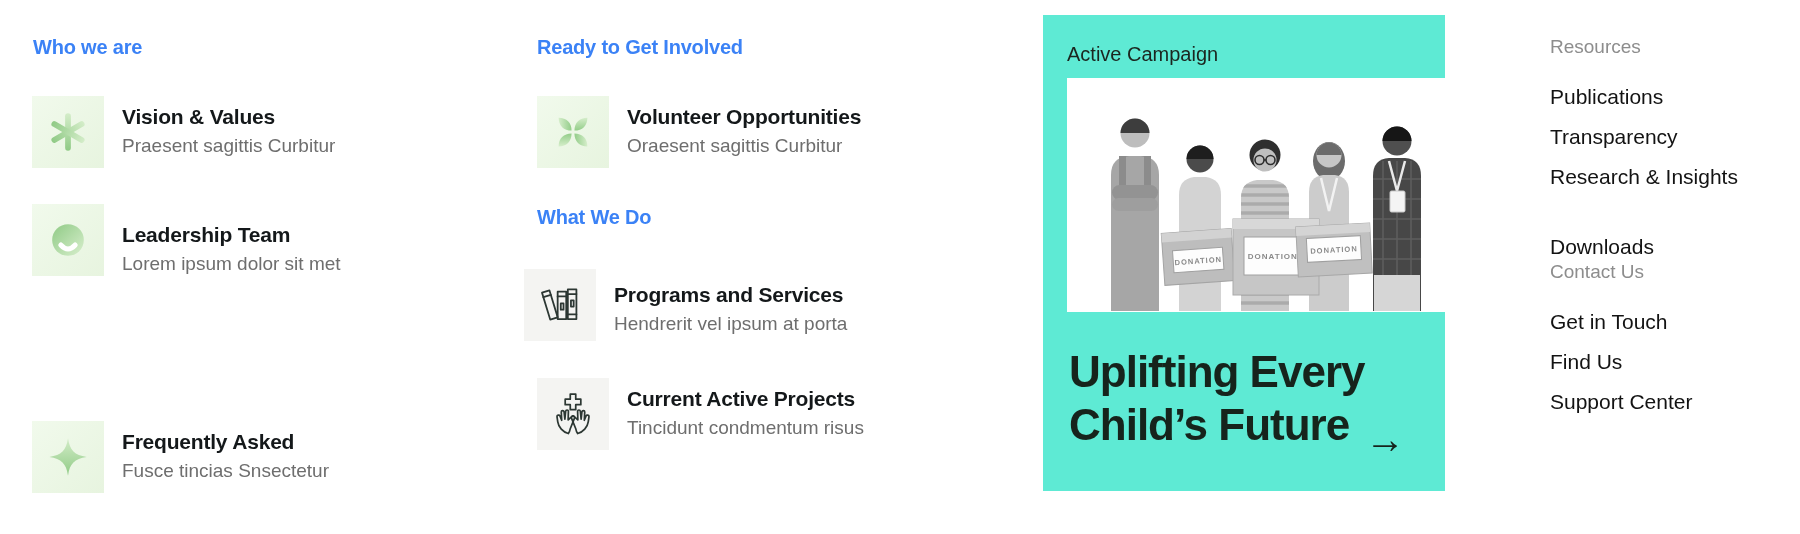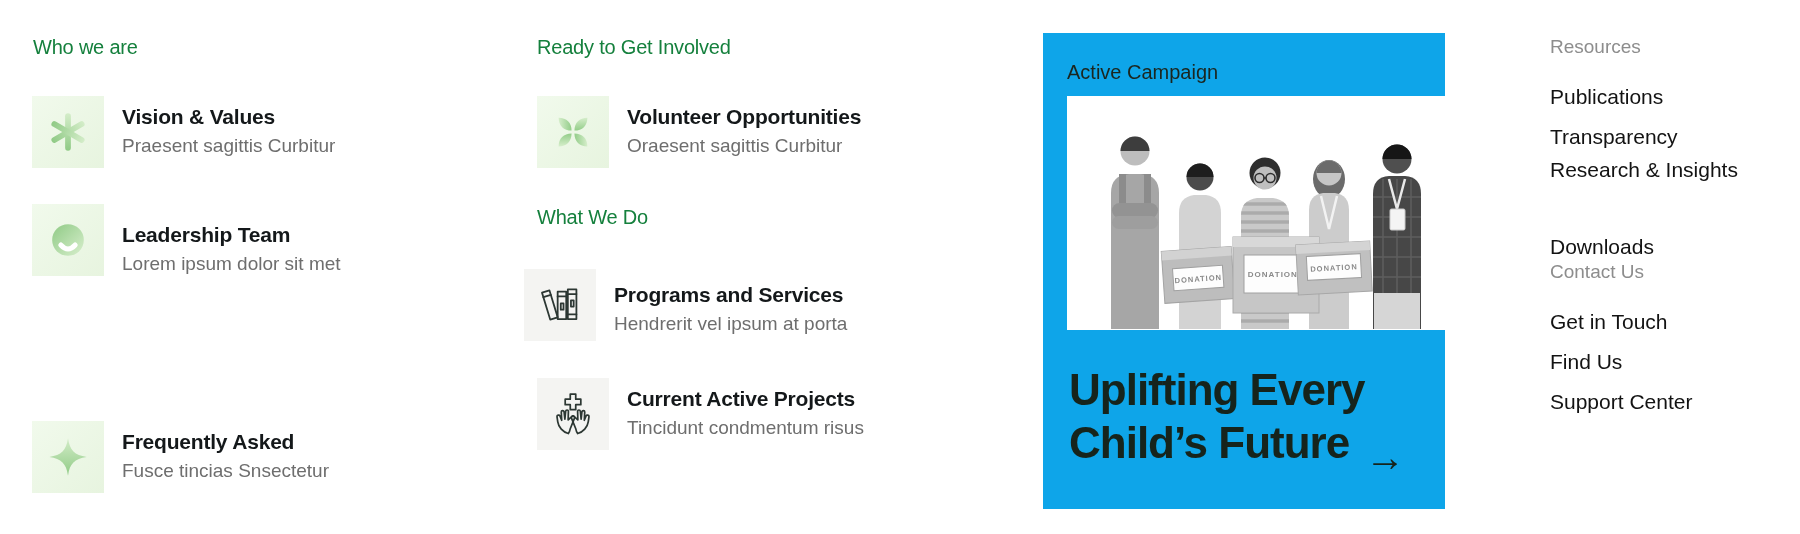--- a/index.html
+++ b/index.html
@@ -1,32 +1,32 @@
 <!DOCTYPE html>
 <html><head>
 <meta charset="utf-8">
 <style>
   html,body{margin:0;padding:0;background:#ffffff;}
   .menu{
     position:relative;width:1800px;height:534px;background:#ffffff;
     font-family:"Liberation Sans",sans-serif;overflow:hidden;
   }
   .col-header{
-    position:absolute;font-size:20px;font-weight:400;color:#15803d;
+    position:absolute;font-size:20px;font-weight:700;color:#3b82f6;
     letter-spacing:-0.2px;white-space:nowrap;
   }
   .nav-item{position:absolute;display:flex;align-items:flex-start;width:430px;cursor:pointer;}
   .icon-box{width:72px;height:72px;flex:0 0 72px;display:flex;align-items:center;justify-content:center;}
   .icon-green{background:linear-gradient(135deg,#f1faec 0%,#e7f4df 100%);}
   .icon-gray{background:#f4f4f2;}
   .item-text{margin-left:18px;padding-top:7px;}
   .item-title{font-size:21px;font-weight:700;color:#14181a;line-height:27px;letter-spacing:-0.2px;white-space:nowrap;}
   .item-sub{font-size:19px;font-weight:400;color:#6e6e6e;line-height:25px;margin-top:3px;white-space:nowrap;}
 
-  .campaign{position:absolute;left:1043px;top:33px;width:402px;height:476px;background:#0ea5e9;cursor:pointer;}
+  .campaign{position:absolute;left:1043px;top:15px;width:402px;height:476px;background:#5eead4;cursor:pointer;}
   .campaign-label{position:absolute;left:24px;top:28px;font-size:20px;font-weight:500;color:#1b261f;}
   .campaign-photo{position:absolute;left:24px;top:63px;width:398px;height:234px;background:#ffffff;overflow:hidden;}
   .campaign-headline{
     position:absolute;left:26px;top:330px;font-size:44px;font-weight:700;
     color:#16241c;line-height:53px;letter-spacing:-1px;white-space:nowrap;
   }
   .campaign-arrow{
     position:absolute;right:40px;top:404px;font-size:40px;font-weight:400;
     color:#16241c;line-height:40px;
   }
@@ -265,21 +265,21 @@
     <div class="campaign-headline">
       <span>Uplifting Every</span><br>
       <span>Child’s Future</span>
     </div>
     <div class="campaign-arrow">→</div>
   </div>
 
   <div class="side-header" style="top:36px;">Resources</div>
   <div class="side-link" style="top:85px;">Publications</div>
   <div class="side-link" style="top:125px;">Transparency</div>
-  <div class="side-link" style="top:158px;">Research &amp; Insights</div>
+  <div class="side-link" style="top:165px;">Research &amp; Insights</div>
   <div class="side-link" style="top:205px;margin-top:30px;">Downloads</div>
 
   <div class="side-header" style="top:261px;">Contact Us</div>
   <div class="side-link" style="top:310px;">Get in Touch</div>
   <div class="side-link" style="top:350px;">Find Us</div>
   <div class="side-link" style="top:390px;">Support Center</div>
 
 </div>
 
 </body></html>

